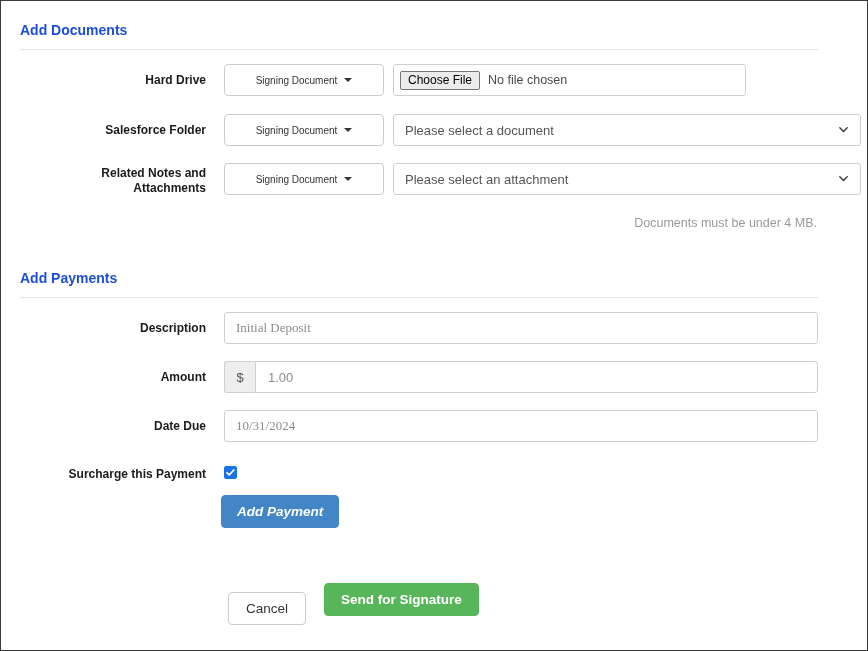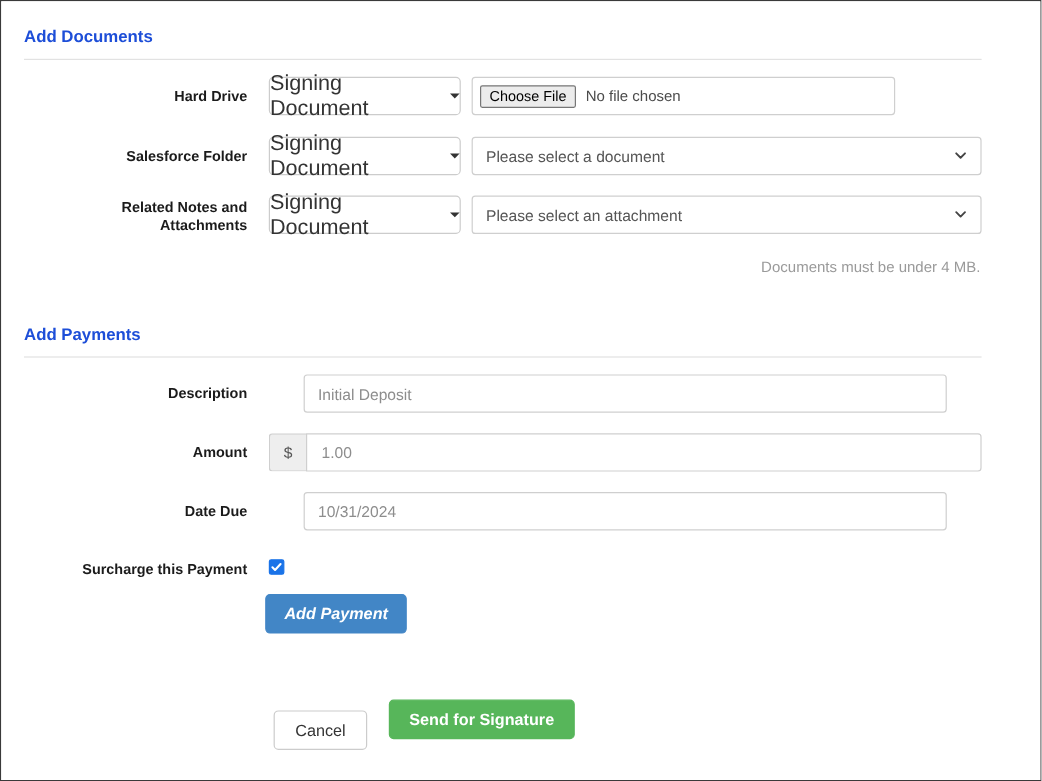--- a/index.html
+++ b/index.html
@@ -78,21 +78,21 @@
   .dd-btn {
     position: absolute;
     left: 0;
     top: 0;
     width: 160px;
     height: 32px;
     box-sizing: border-box;
     background: #ffffff;
     border: 1px solid #ccc;
     border-radius: 4px;
-    font-size: 18px;
+    font-size: 10px;
     color: #333;
     display: flex;
     align-items: center;
     justify-content: center;
     cursor: pointer;
     font-family: "Liberation Sans", sans-serif;
   }
   .dd-btn .caret {
     display: inline-block;
     width: 0; height: 0;
@@ -136,21 +136,21 @@
     font-size: 12.5px;
     color: #4b4b4b;
     font-family: "Liberation Sans", sans-serif;
   }
 
   
   .select-field {
     position: absolute;
     left: 169px;
     top: 0;
-    width: 425px;
+    width: 468px;
     height: 32px;
     box-sizing: border-box;
     background: #fff;
     border: 1px solid #cfcfcf;
     border-radius: 3px;
     padding-left: 11px;
     padding-right: 28px;
     font-size: 13px;
     color: #555;
     font-family: "Liberation Sans", sans-serif;
@@ -165,34 +165,33 @@
     transform: translateY(-55%);
     width: 11px;
     height: 11px;
   }
 
   
   .text-field {
     position: absolute;
     left: 0;
     top: 0;
-    width: 536px;
+    width: 594px;
     height: 32px;
     box-sizing: border-box;
     background: #fff;
     border: 1px solid #cfcfcf;
     border-radius: 3px;
     padding-left: 11px;
     font-size: 13px;
     color: #8d8d8d;
-    font-family: Liberation Sans, sans-serif;
+    font-family: Liberation Serif, serif;
     display: flex;
     align-items: center;
     cursor: text;
-    margin-left: 29px;
   }
   .input-group {
     position: absolute;
     left: 0; top: 0;
     width: 594px;
     height: 32px;
     display: flex;
   }
   .input-addon {
     box-sizing: border-box;

